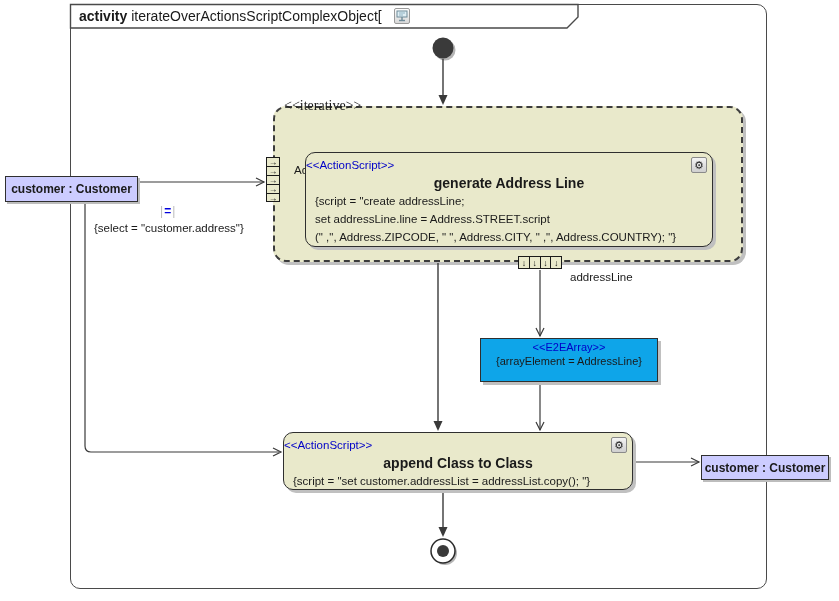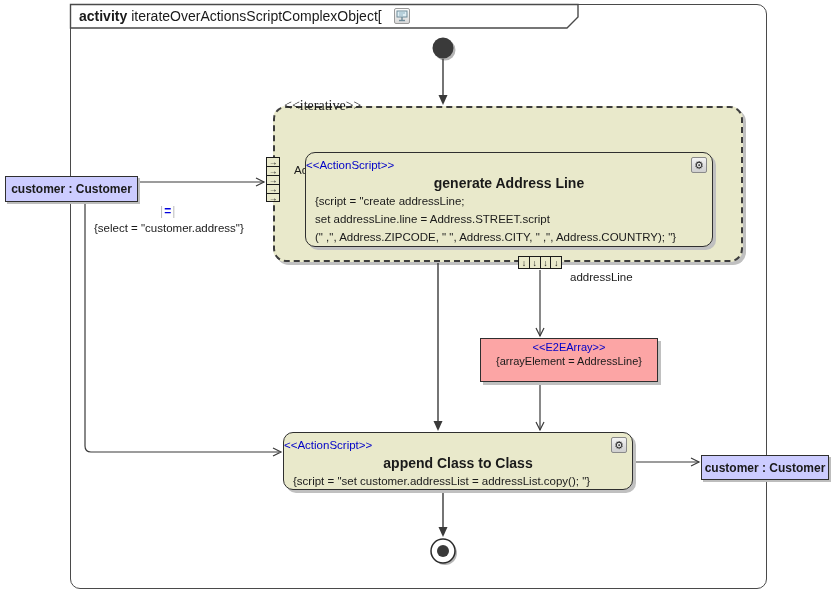--- a/index.html
+++ b/index.html
@@ -60,21 +60,21 @@
   .objnode{
     box-sizing:border-box;background:#ccccff;border:1.6px solid #2f2f2f;z-index:5;
     box-shadow:2px 2px 0 #bdbdbd;display:flex;align-items:center;justify-content:center;
     font-weight:bold;font-size:12px;white-space:nowrap;
   }
   .customer-left{left:5px;top:176px;width:133px;height:26px;}
   .customer-right{left:701px;top:455px;width:128px;height:25px;}
 
   .arraynode{
     left:480px;top:338px;width:178px;height:44px;box-sizing:border-box;
-    background:#fca5a5;border:1.6px solid #2f2f2f;z-index:4;box-shadow:3px 3px 0 #c0c0c0;
+    background:#0ea5e9;border:1.6px solid #2f2f2f;z-index:4;box-shadow:3px 3px 0 #c0c0c0;
     text-align:center;padding-top:1px;
   }
   .arraynode .l{font-size:11px;line-height:14px;white-space:nowrap;}
   .arraynode .s{color:#0000c8;}
   .arraynode .n{font-weight:bold;}
 
   
   .expansion{
     box-sizing:border-box;border:1px solid #1a1a1a;background:#e9e9cb;z-index:5;display:flex;
   }

